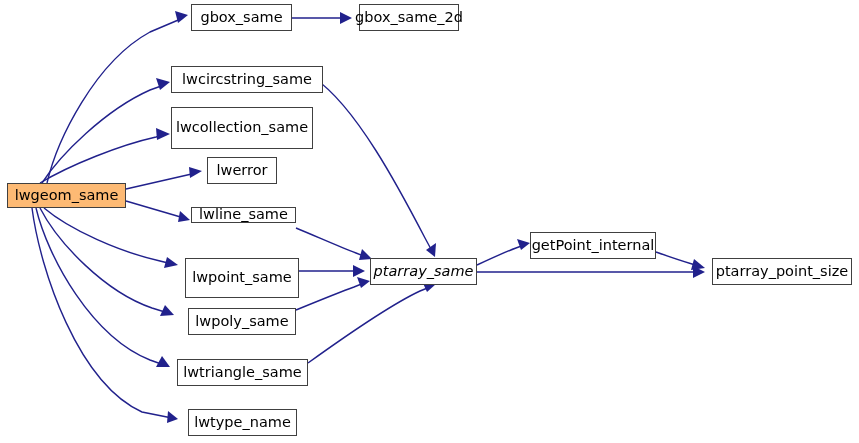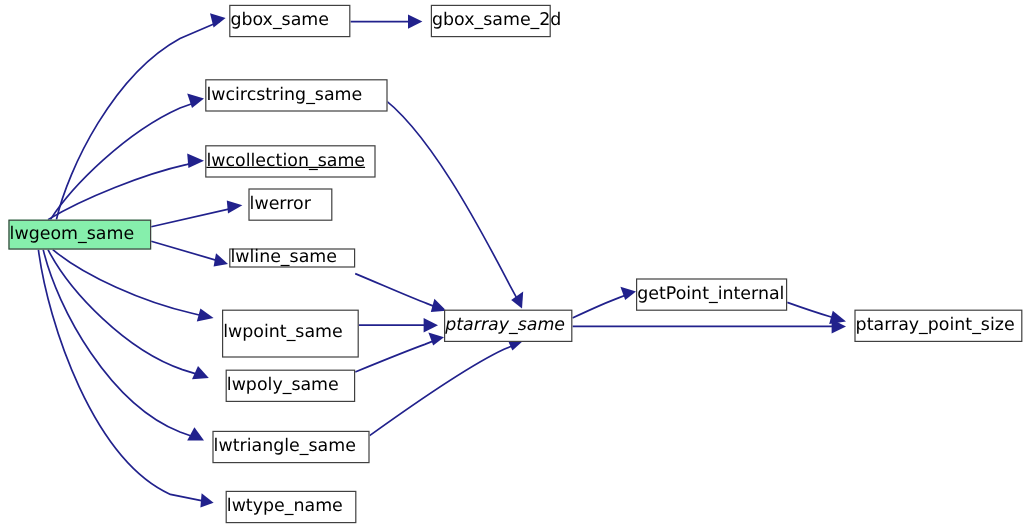--- a/index.html
+++ b/index.html
@@ -24,29 +24,30 @@
     width: 859px;
     height: 443px;
   }
   .node-box {
     position: absolute;
     box-sizing: border-box;
     background: #ffffff;
     border: 1px solid #404040;
     display: flex;
     align-items: center;
+    justify-content: center;
     font-family: "DejaVu Sans", sans-serif;
     font-size: 14.5px;
     color: #000000;
     white-space: nowrap;
     letter-spacing: 0px;
     z-index: 5;
   }
   .node-box.highlight {
-    background: #86efac;
+    background: #fdba74;
   }
   .node-label {
     display: block;
     line-height: 1;
     padding-bottom: 1px;
   }
 </style>
 </head>
 <body>
 
@@ -101,21 +102,21 @@
       </div>
       <div class="node-box" style="left: 191px; top: 4px; width: 101px; height: 27px;">
         <span class="node-label">gbox_same</span>
       </div>
       <div class="node-box" style="left: 359px; top: 4px; width: 100px; height: 27px;">
         <span class="node-label">gbox_same_2d</span>
       </div>
       <div class="node-box" style="left: 171px; top: 56px; width: 152px; height: 27px; margin-top: 10px;">
         <span class="node-label">lwcircstring_same</span>
       </div>
-      <div class="node-box" style="left: 171px; top: 121px; width: 142px; height: 27px; text-decoration: underline;">
+      <div class="node-box" style="left: 171px; top: 107px; width: 142px; height: 42px;">
         <span class="node-label">lwcollection_same</span>
       </div>
       <div class="node-box" style="left: 207px; top: 157px; width: 70px; height: 27px;">
         <span class="node-label">lwerror</span>
       </div>
       <div class="node-box" style="left: 191px; top: 207px; width: 105px; height: 16px;">
         <span class="node-label">lwline_same</span>
       </div>
       <div class="node-box" style="left: 185px; top: 258px; width: 114px; height: 40px;">
         <span class="node-label">lwpoint_same</span>

